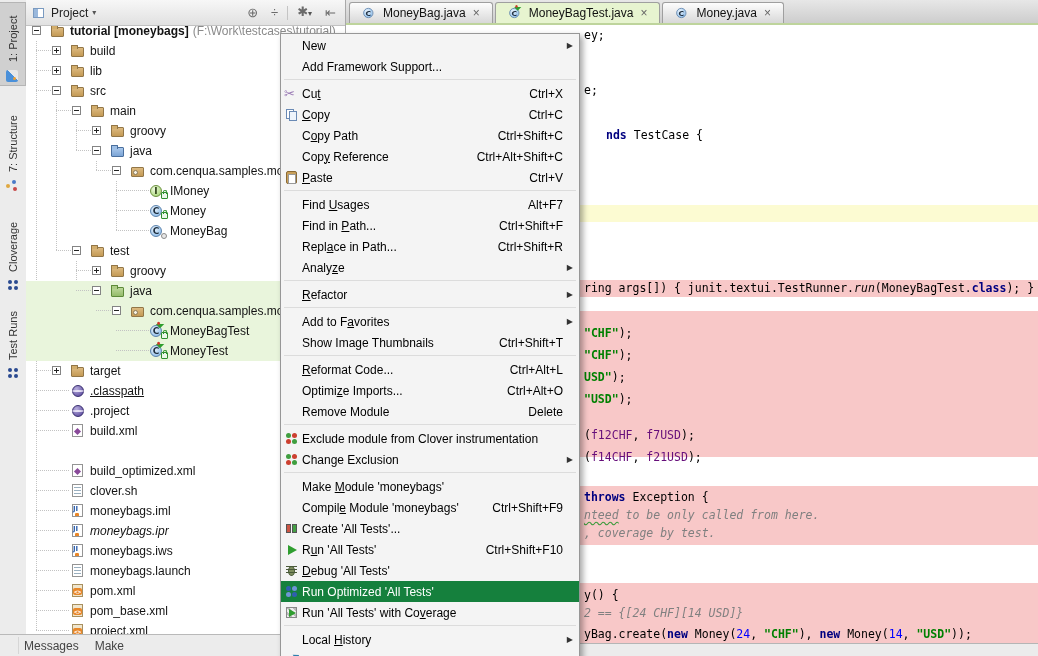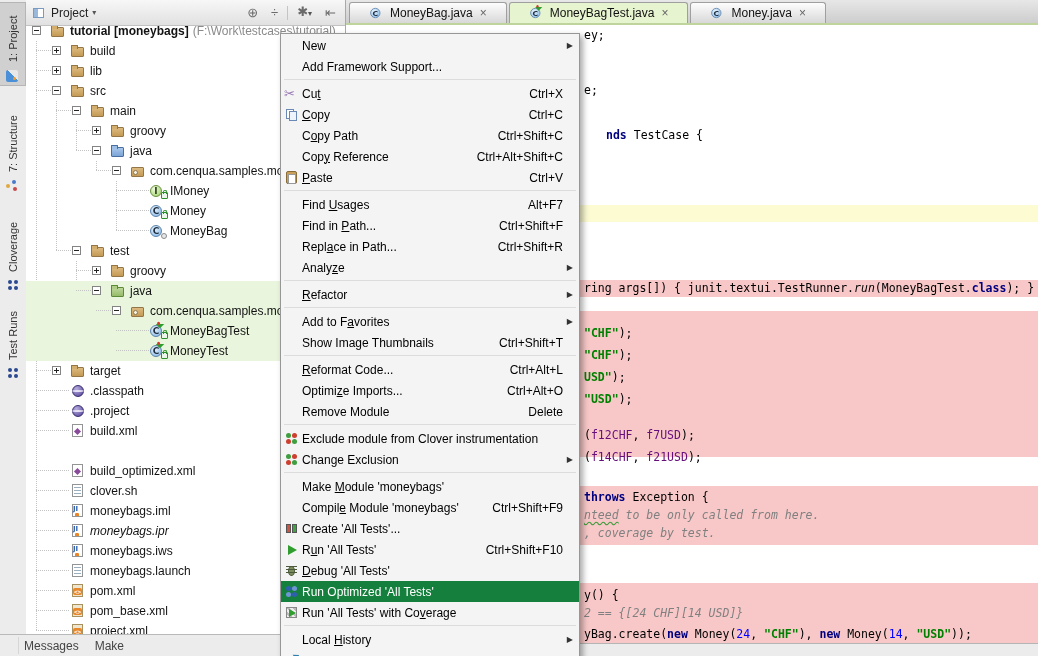--- a/index.html
+++ b/index.html
@@ -94,21 +94,21 @@
   .i-panel::after{left:3px;top:4px;width:4px;height:8px;background:#9ab8dc}
   .i-idea-logo::before{left:1px;top:1px;width:12px;height:12px;border-radius:2px;background:linear-gradient(135deg,#4a90d9 55%,#e8e8e8 55%)}
   .i-idea-logo::after{left:3px;top:8px;width:3px;height:3px;background:#f0a030;border-radius:50%}
   .i-structure::before{left:2px;top:8px;width:4px;height:4px;border-radius:50%;background:#c84a4a;
       box-shadow:7px -1px 0 #4a7ac8,3px -7px 0 #e0a840}
 
   
   #editor{position:absolute;left:346px;top:0;right:0;height:656px}
   #tabbar{position:absolute;top:0;left:0;right:0;height:23px;background:linear-gradient(#e7e7e7,#cdcdcd);
           border-bottom:2px solid #bed49c;display:flex;align-items:flex-end;padding-left:3px;gap:2px;z-index:2}
-  .etab{display:inline-flex;align-items:center;gap:5px;height:20px;padding:0 19px;border:1px solid #9f9f9f;border-bottom:none;
+  .etab{display:inline-flex;align-items:center;gap:5px;height:20px;padding:0 12px;border:1px solid #9f9f9f;border-bottom:none;
         border-radius:3px 3px 0 0;background:linear-gradient(#fdfdfd,#d8d8d8);font-size:12px;color:#111;cursor:default}
   .etab.act{background:#e7f4d0}
   .etab .ico{transform:scale(.85)}
   .etab .x{color:#666;font-size:12px;line-height:12px;margin-left:2px}
   #ecode{position:absolute;top:25px;left:0;right:0;bottom:12px;background:#fff;overflow:hidden;z-index:1}
   .band{position:absolute;left:0;right:0}
   .frag{position:absolute;font:11.5px "DejaVu Sans Mono",monospace;white-space:pre;color:#000}
   .c-kw{color:#000080;font-weight:bold}
   .c-str{color:#008000;font-weight:bold}
   .c-num{color:#0000ff}
@@ -362,21 +362,21 @@
         <span class="v"></span>
       </span>
       <span class="ico i-folder" style="position: absolute; left: 44px; top: 2px;"></span>
       <span class="lbl" style="left: 64px;">
         <span>target</span>
       </span>
     </div>
     <div class="trow" style="top: 381px;">
       <div class="stub" style="left: 10px; top: 9px; width: 34px;"></div>
       <span class="ico i-sphere" style="position: absolute; left: 44px; top: 2px;"></span>
-      <span class="lbl" style="left: 64px;">
+      <span class="lbl" style="left: 64px; text-decoration: underline;">
         <span>.classpath</span>
       </span>
     </div>
     <div class="trow" style="top: 401px;">
       <div class="stub" style="left: 10px; top: 9px; width: 34px;"></div>
       <span class="ico i-sphere" style="position: absolute; left: 44px; top: 2px;"></span>
       <span class="lbl" style="left: 64px;">
         <span>.project</span>
       </span>
     </div>

